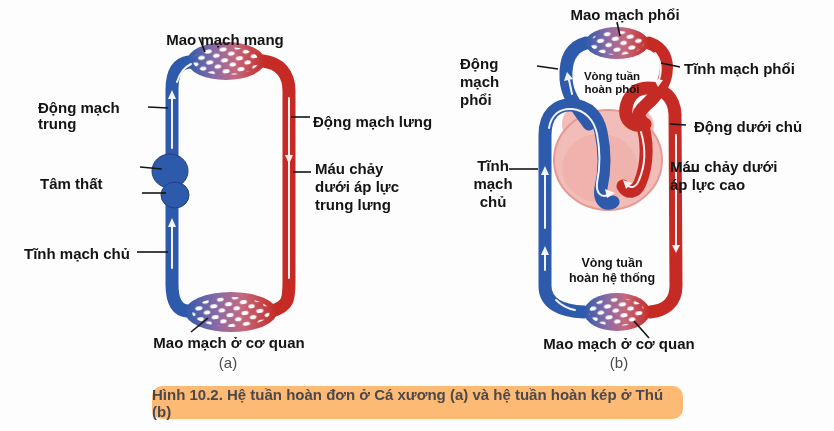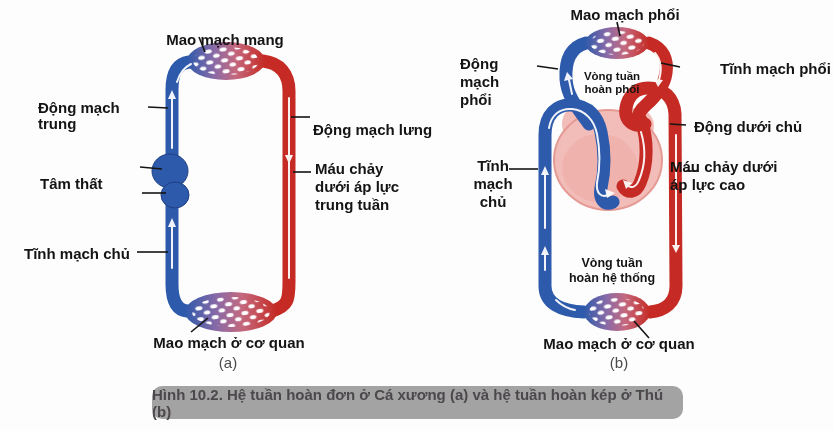--- a/index.html
+++ b/index.html
@@ -17,21 +17,21 @@
   .center{transform:translateX(-50%);text-align:center;}
   .right{}
   .small{font-size:11.5px;line-height:13px;}
   .circuit-b{font-size:12.5px;line-height:15px;}
   .figletter{
     position:absolute;font-size:15px;font-weight:400;color:#4a4a4a;
     transform:translateX(-50%);
   }
   .caption{
     position:absolute;left:152px;top:386px;width:531px;height:33px;
-    background:#a3a3a3;border-radius:10px;
+    background:#fdba74;border-radius:10px;
     display:flex;align-items:center;justify-content:center;
     font-size:15px;font-weight:700;color:#4c484c;
   }
 </style>
 </head>
 <body>
 
 <div class="stage">
 
   <svg class="art" width="834" height="431" viewBox="0 0 834 431">
@@ -134,36 +134,36 @@
       <line x1="680" y1="67" x2="661" y2="63"></line>
       <line x1="686" y1="125" x2="670" y2="124"></line>
       <line x1="698" y1="171" x2="686" y2="171"></line>
       <line x1="509" y1="169" x2="538" y2="169"></line>
       <line x1="649" y1="338" x2="634" y2="321"></line>
     </g>
   </svg>
 
   <div class="lbl center" style="left:225px;top:32px;">Mao mạch mang</div>
   <div class="lbl right" style="left:38px;top:100px;width:110px;">Động mạch trung</div>
-  <div class="lbl" style="left:313px;top:122px;">Động mạch lưng</div>
+  <div class="lbl" style="left:313px;top:114px;">Động mạch lưng</div>
   <div class="lbl right" style="left:40px;top:160px;width:96px;margin-top:16px;">Tâm thất</div>
   <div class="lbl" style="left:315px;top:160px;line-height:18px;">Máu chảy
 dưới áp lực
-trung tuần</div>
+trung lưng</div>
   <div class="lbl right" style="left:24px;top:246px;width:110px;">Tĩnh mạch chủ</div>
   <div class="lbl center" style="left:229px;top:335px;">Mao mạch ở cơ quan</div>
   <div class="figletter" style="left:228px;top:354px;">(a)</div>
 
   <div class="lbl center" style="left:625px;top:7px;">Mao mạch phổi</div>
   <div class="lbl right" style="left:460px;top:55px;width:73px;line-height:18px;">Động
 mạch
 phổi</div>
   <div class="lbl center small" style="left:612px;top:70px;">Vòng tuần
 hoàn phổi</div>
-  <div class="lbl" style="left:720px;top:61px;">Tĩnh mạch phổi</div>
+  <div class="lbl" style="left:684px;top:61px;">Tĩnh mạch phổi</div>
   <div class="lbl" style="left:694px;top:119px;">Động dưới chủ</div>
   <div class="lbl" style="left:670px;top:158px;line-height:18px;">Máu chảy dưới
 áp lực cao</div>
   <div class="lbl center" style="left:493px;top:157px;line-height:18px;">Tĩnh
 mạch
 chủ</div>
   <div class="lbl center circuit-b" style="left:612px;top:256px;">Vòng tuần
 hoàn hệ thống</div>
   <div class="lbl center" style="left:619px;top:336px;">Mao mạch ở cơ quan</div>
   <div class="figletter" style="left:619px;top:354px;">(b)</div>

